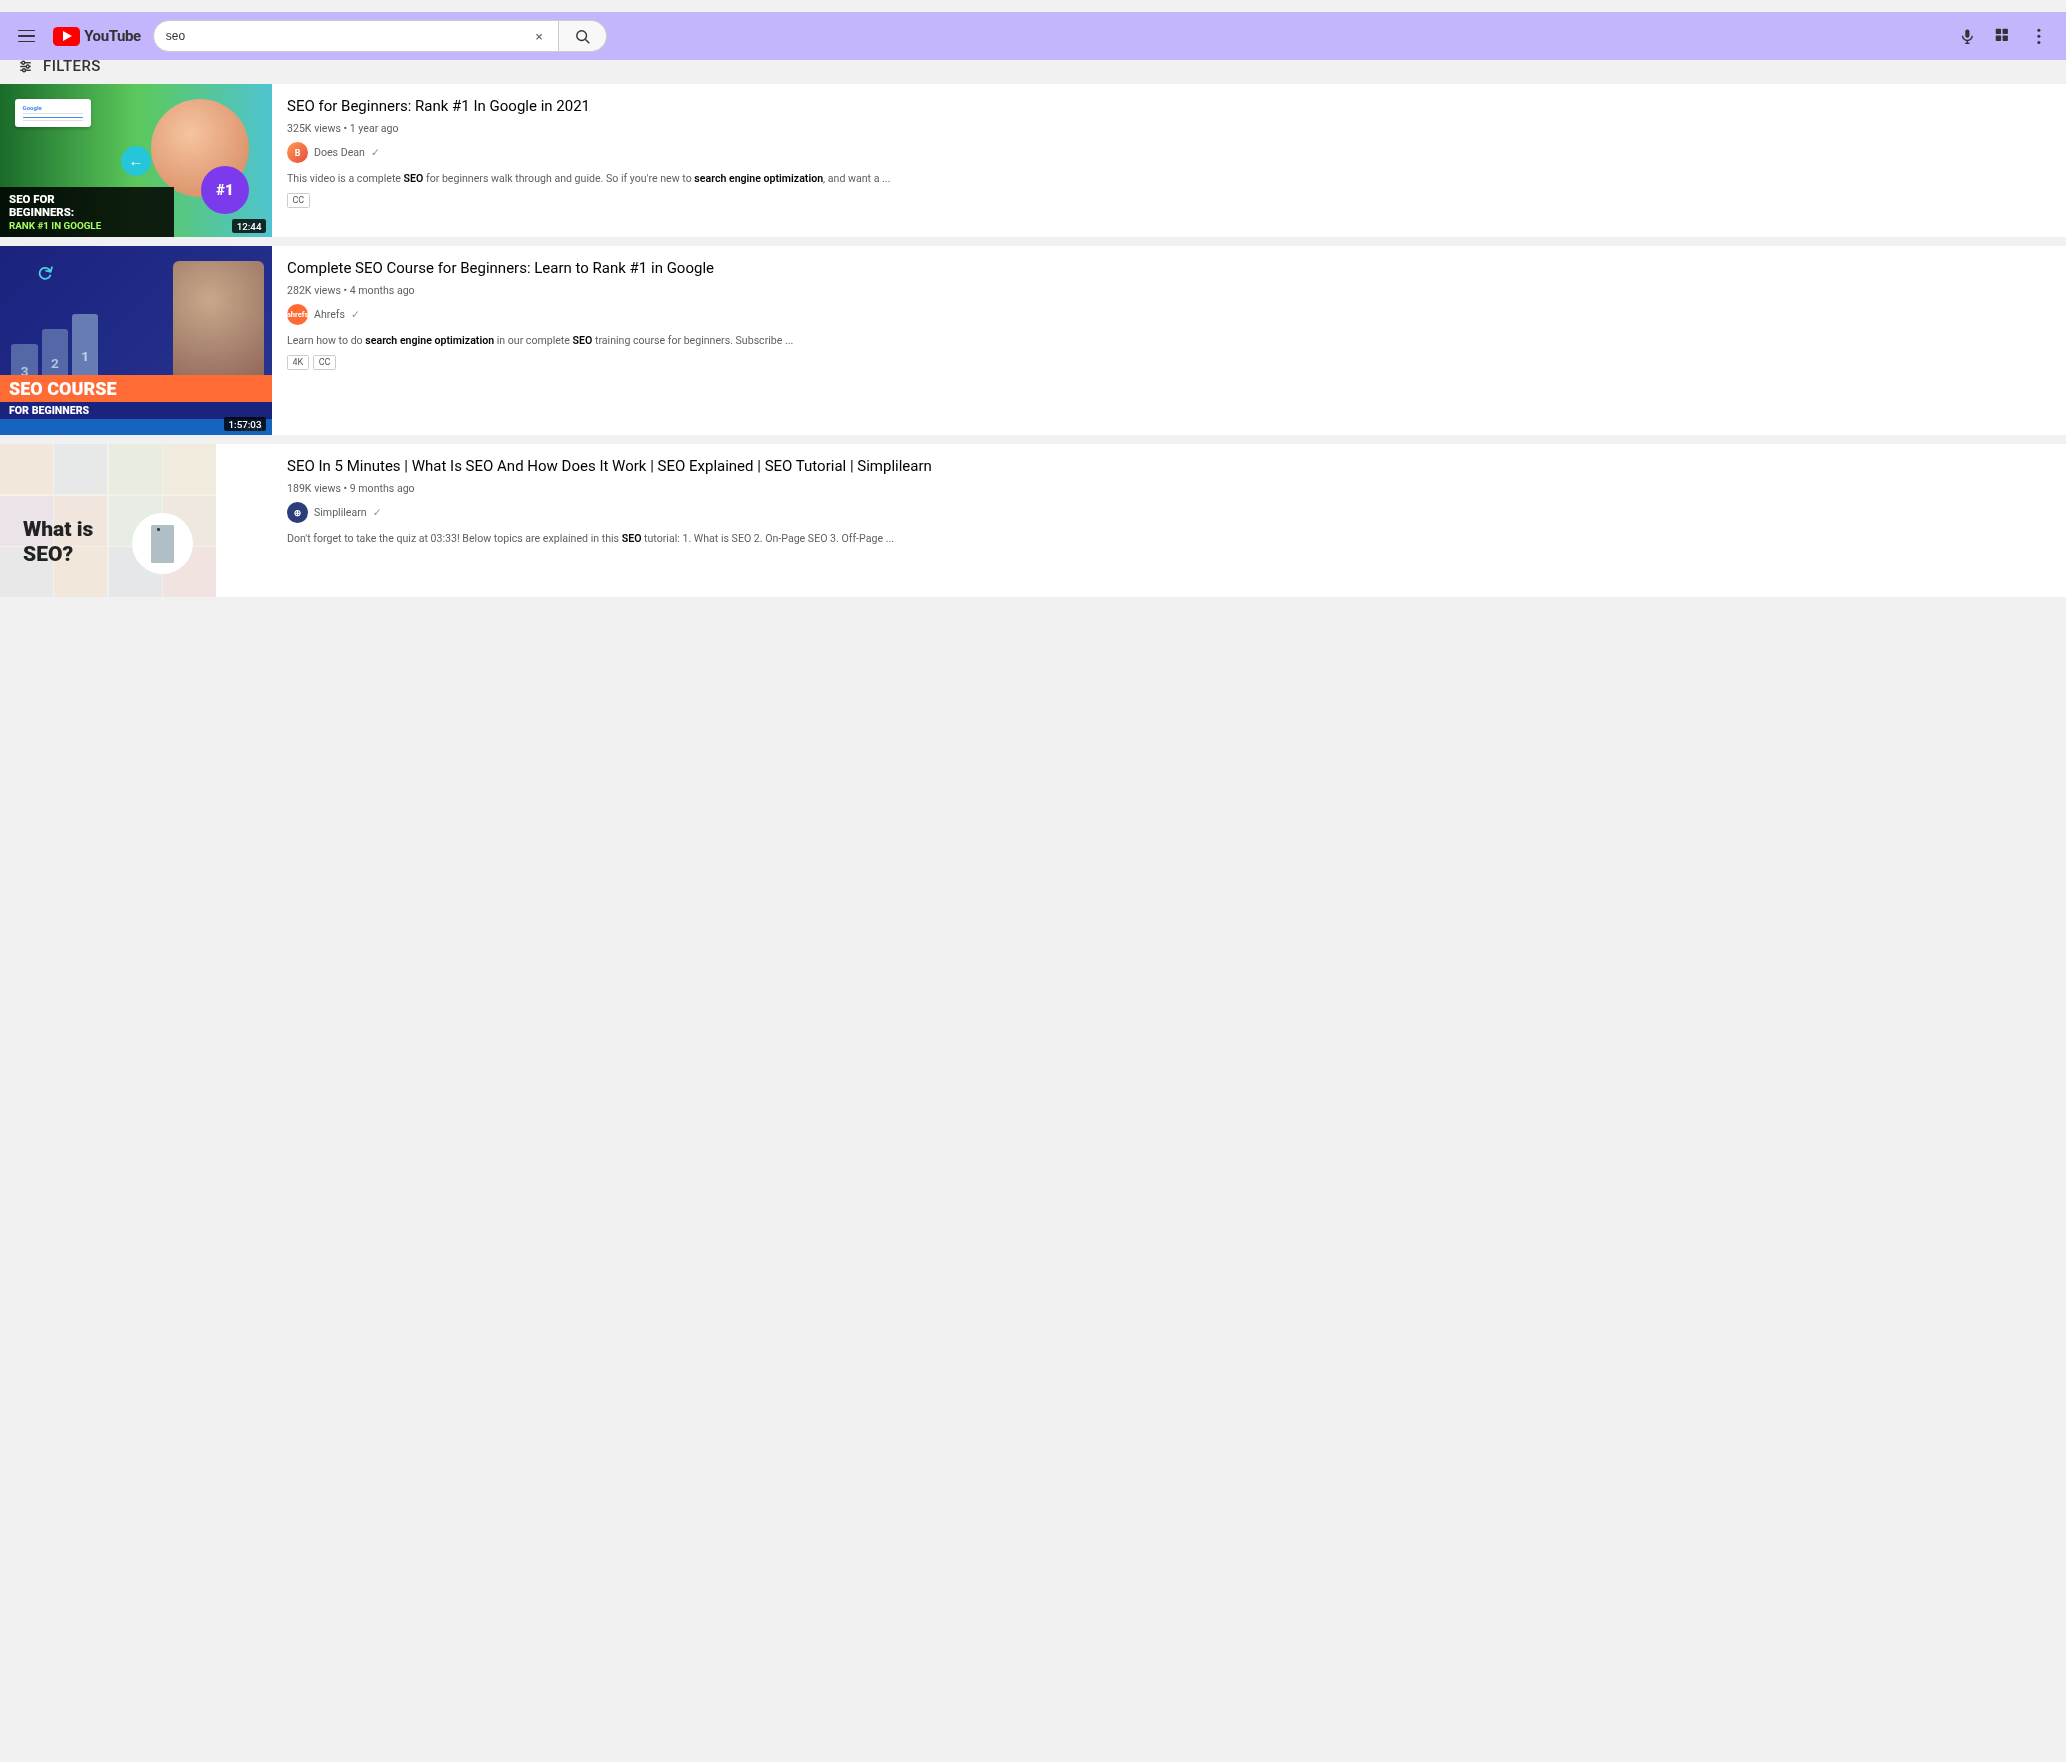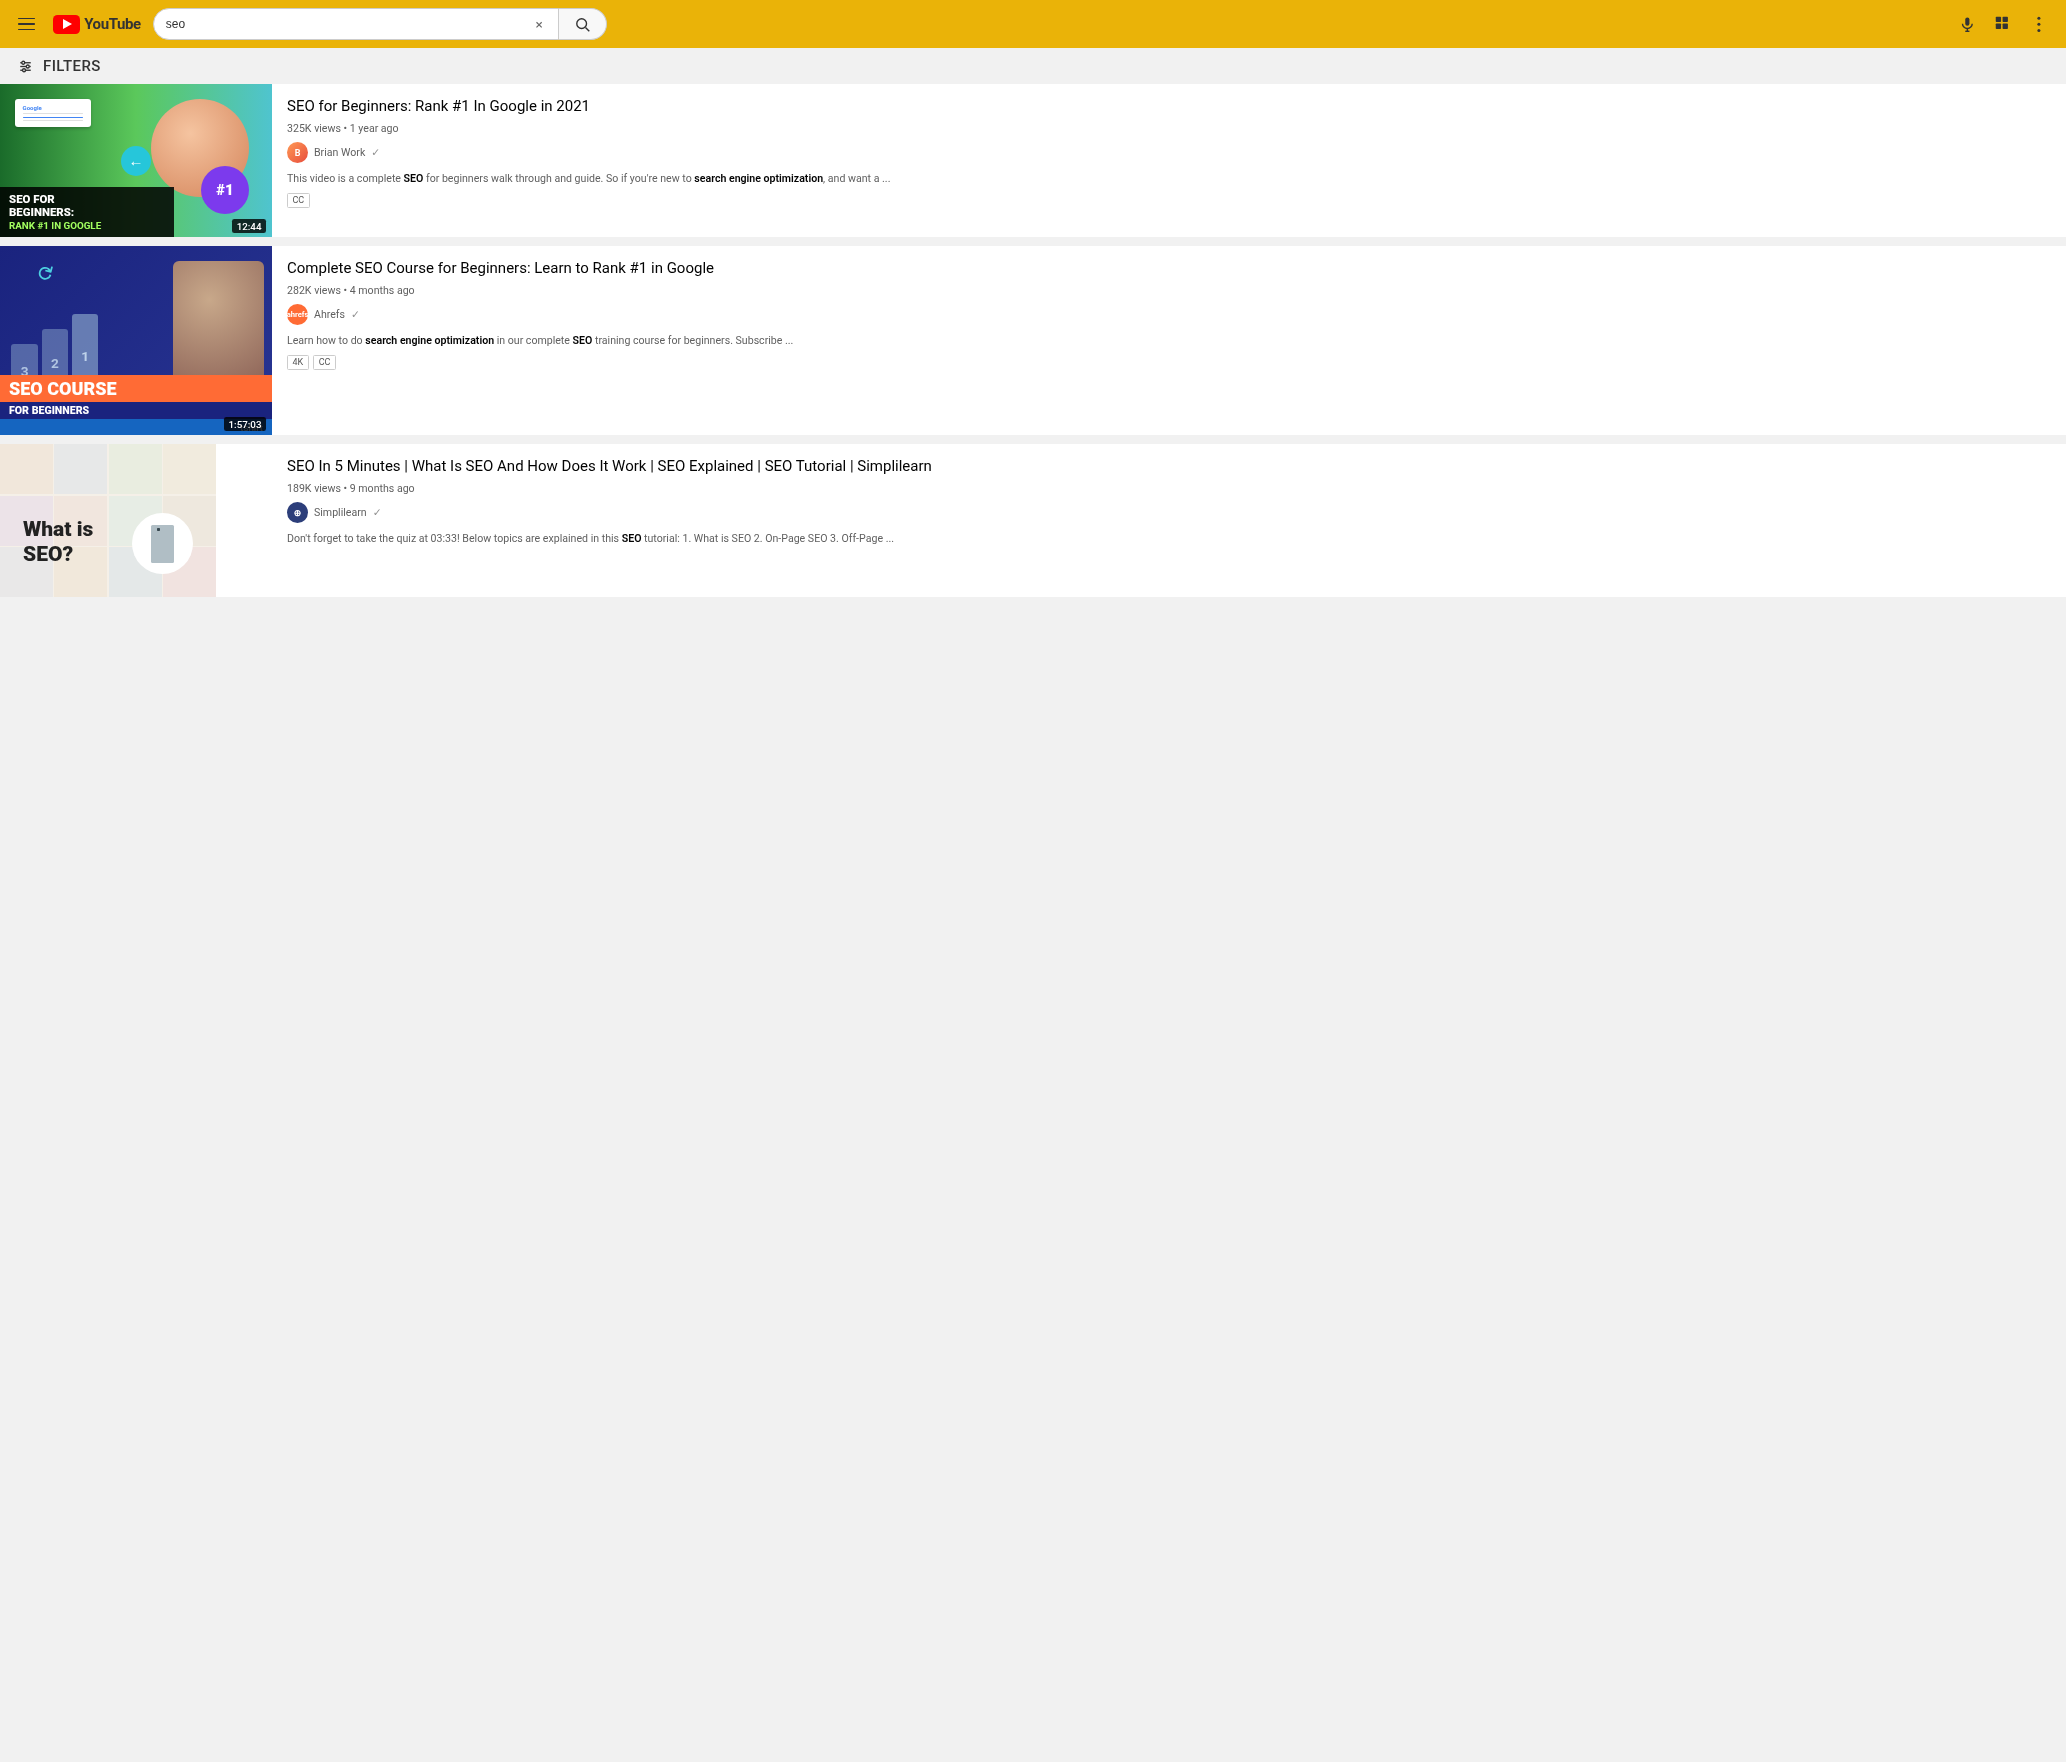--- a/index.html
+++ b/index.html
@@ -4,28 +4,28 @@
   <style>
     * { box-sizing: border-box; margin: 0; padding: 0; }
     body {
       font-family: 'Roboto', Arial, sans-serif;
       background: #f1f1f1;
       min-height: 100vh;
     }
 
     
     .header {
-      background: #eab308;
+      background: #c4b5fd;
       display: flex;
       align-items: center;
       padding: 0 12px;
       height: 48px;
       gap: 12px;
       position: sticky;
-      top: 0;
+      top: 12px;
       z-index: 100;
     }
     .header-left {
       display: flex;
       align-items: center;
       gap: 12px;
     }
     .hamburger {
       display: flex;
       flex-direction: column;
@@ -495,21 +495,21 @@
     </div>
     <div class="result-info">
       <div class="result-title">SEO for Beginners: Rank #1 In Google in 2021</div>
       <div class="result-meta">
         <span>325K views</span>
         <span> • </span>
         <span>1 year ago</span>
       </div>
       <div class="channel-row">
         <div class="avatar-brian">B</div>
-        <span class="channel-name">Brian Work</span>
+        <span class="channel-name">Does Dean</span>
         <span class="verified-icon">✓</span>
       </div>
       <div class="result-desc">
         This video is a complete <strong>SEO</strong> for beginners walk through and guide. So if you're new to
         <strong>search engine optimization</strong>, and want a ...
       </div>
       <div class="badge-row">
         <span class="badge">CC</span>
       </div>
     </div>

